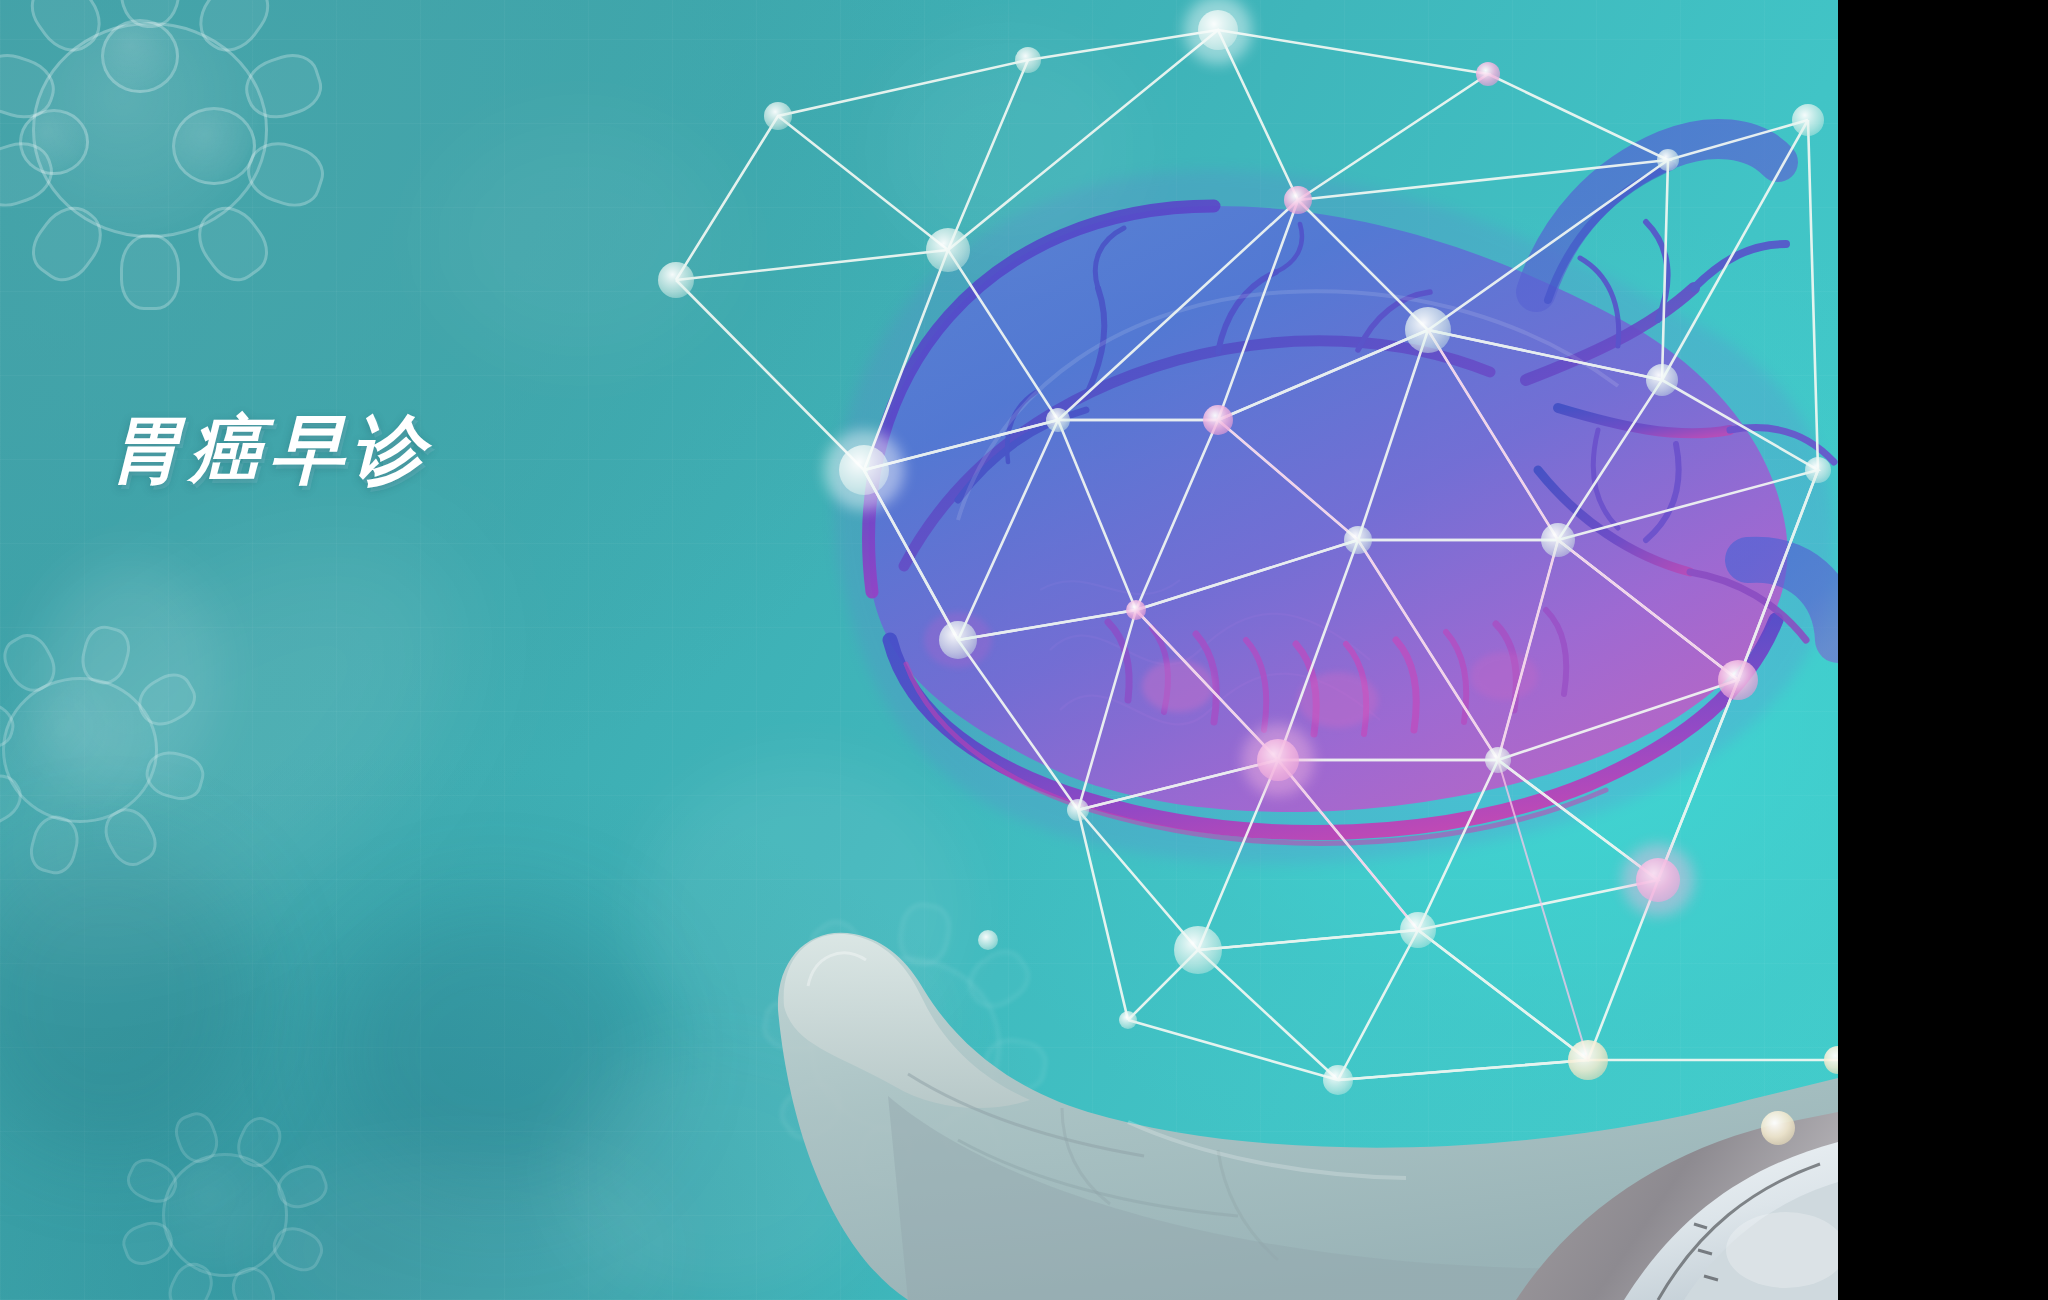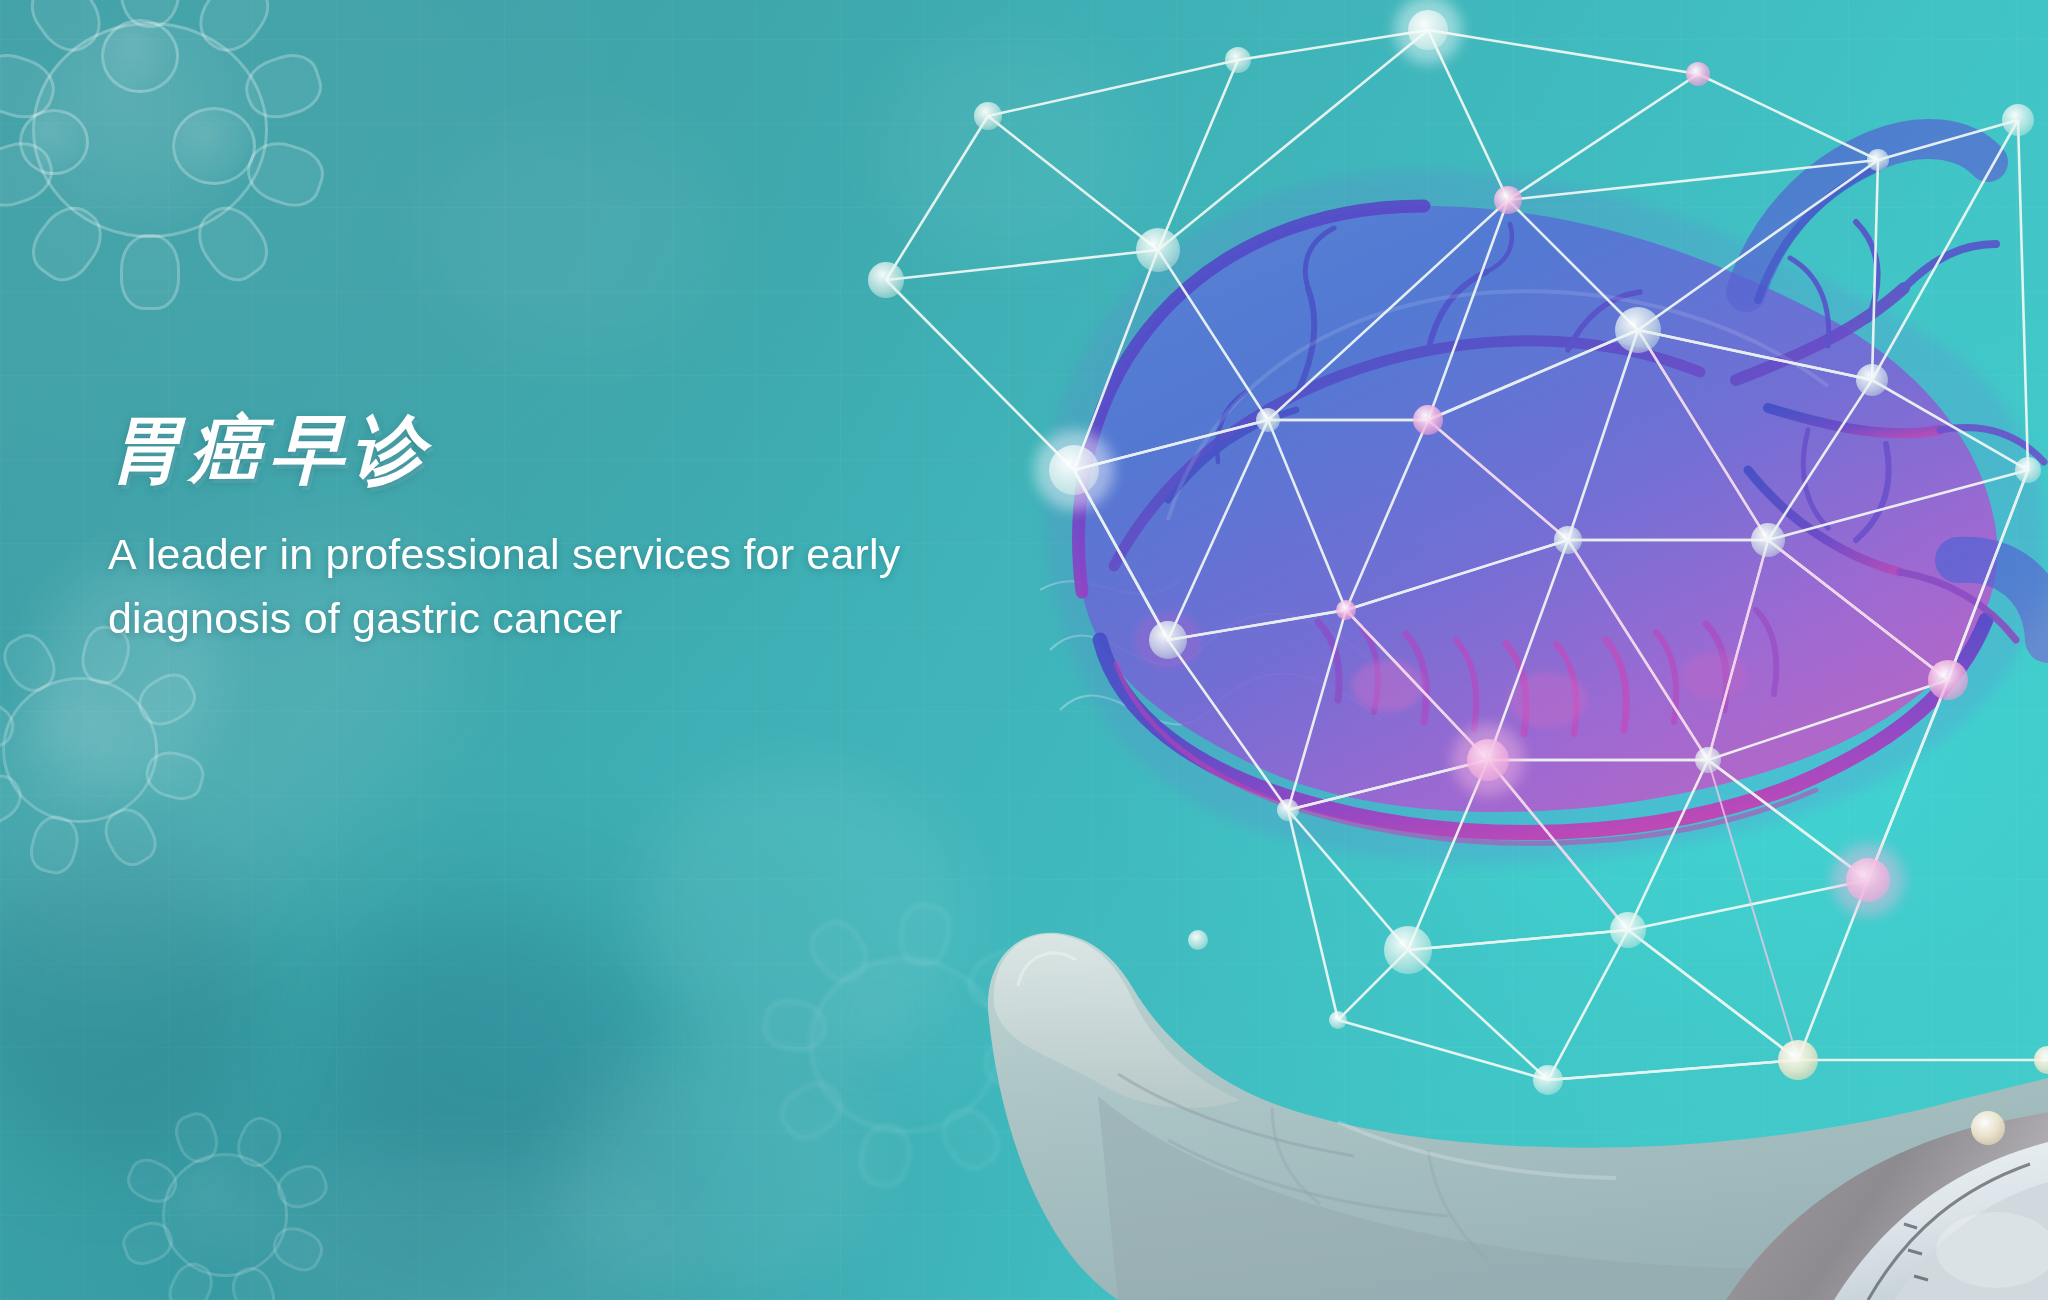--- a/index.html
+++ b/index.html
@@ -1,24 +1,25 @@
 <!DOCTYPE html>
 <html><head>
 <meta charset="utf-8">
 <style>
   html,body{margin:0;padding:0;background:#000;}
   body{width:2048px;height:1300px;overflow:hidden;font-family:"Liberation Sans",sans-serif;}
 
   #banner{
-    position:relative;width:2048px;height:1300px;overflow:hidden;
+    position:relative;width:1792px;height:1300px;overflow:hidden;
     background:
       radial-gradient(ellipse 900px 700px at 85% 55%, rgba(64,215,212,0.95) 0%, rgba(64,205,205,0.35) 45%, rgba(64,200,200,0) 72%),
       radial-gradient(ellipse 1100px 900px at 8% 10%, rgba(72,165,170,0.85) 0%, rgba(66,160,166,0.25) 55%, rgba(60,160,165,0) 80%),
       radial-gradient(ellipse 900px 620px at 20% 96%, rgba(44,126,140,0.55) 0%, rgba(48,135,148,0.15) 55%, rgba(48,135,148,0) 80%),
       linear-gradient(118deg, #3d9ea6 0%, #3da8ad 26%, #3fb6bb 52%, #41c4c6 74%, #43cdcb 100%);
+    padding-left: 46px;
   }
 
   
   .grid-texture{
     position:absolute;inset:0;
     background-image:
       repeating-linear-gradient(0deg, rgba(255,255,255,0.030) 0 1px, rgba(255,255,255,0) 1px 84px),
       repeating-linear-gradient(90deg, rgba(255,255,255,0.030) 0 1px, rgba(255,255,255,0) 1px 84px);
     pointer-events:none;
   }
@@ -416,19 +417,15 @@
         <circle cx="560" cy="30" r="34" fill="#ffffff" filter="url(#softGlow)"></circle>
         <circle cx="206" cy="470" r="40" fill="#ffffff" filter="url(#softGlow)"></circle>
         <circle cx="620" cy="760" r="36" fill="#f6b9e2" filter="url(#softGlow)"></circle>
         <circle cx="1000" cy="880" r="36" fill="#f6b9e2" filter="url(#softGlow)"></circle>
       </g>
     </svg>
   </div>
 
   <div id="copy">
     <div class="zh-line">胃癌早诊</div>
-    <div id="subtitle">
-      <div class="en-line">A leader in professional services for early</div>
-      <div class="en-line">diagnosis of gastric cancer</div>
-    </div>
   </div>
 
 </div>
 
 </body></html>

